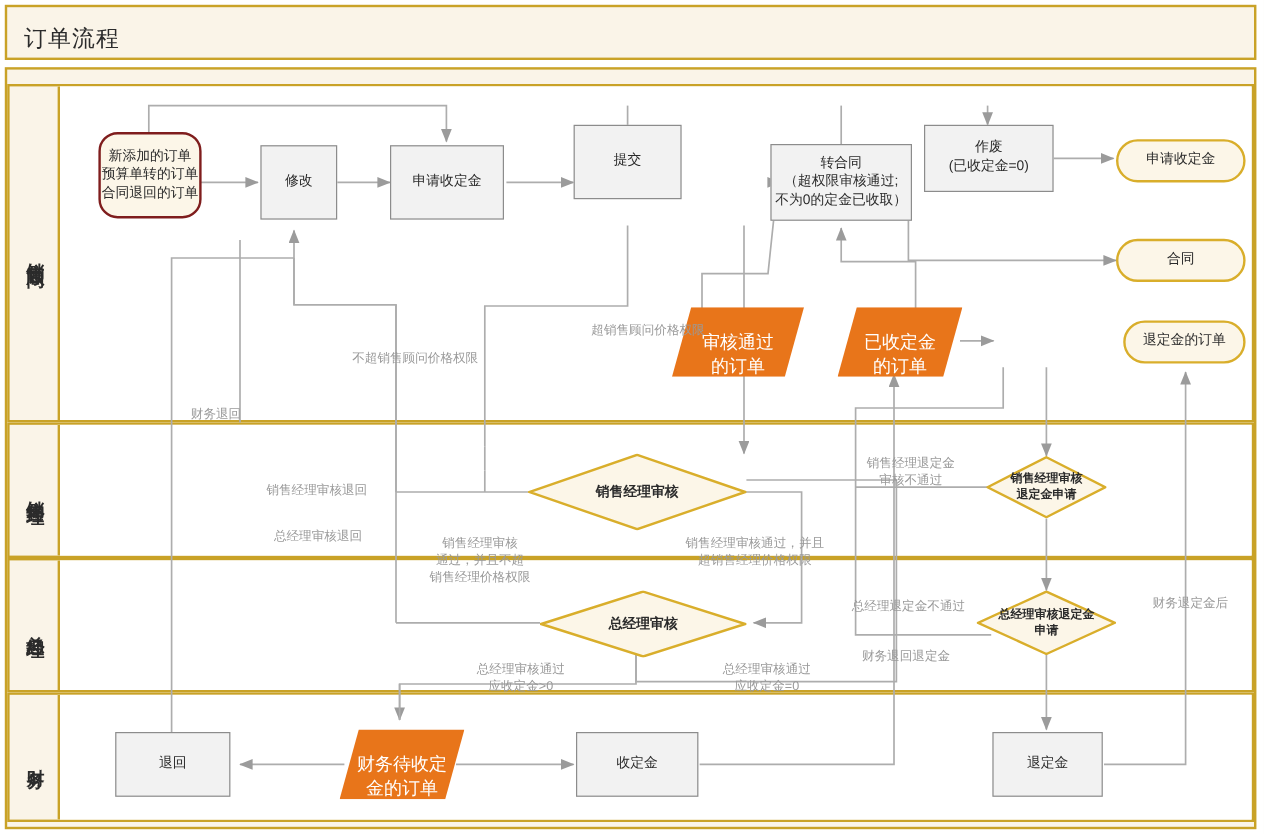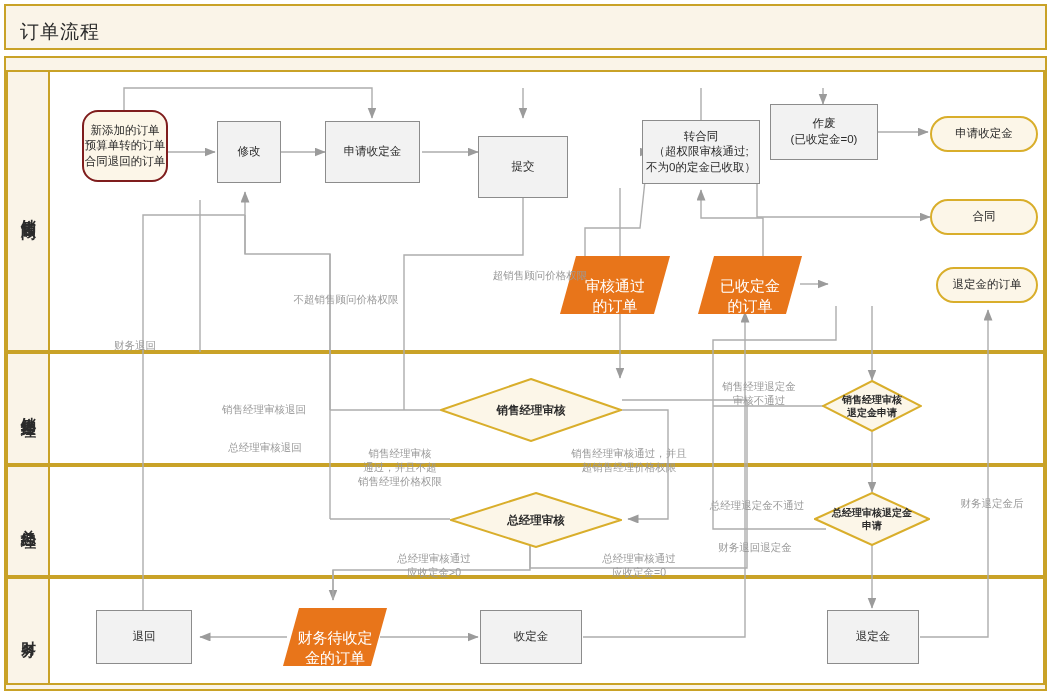--- a/index.html
+++ b/index.html
@@ -165,21 +165,21 @@
   </div>
 
   <div class="node proc" style="left:217px;top:121px;width:64px;height:62px;">
     <span>修改</span>
   </div>
 
   <div class="node proc" style="left:325px;top:121px;width:95px;height:62px;">
     <span>申请收定金</span>
   </div>
 
-  <div class="node proc" style="left:478px;top:136px;width:90px;height:62px;">
+  <div class="node proc" style="left:478px;top:104px;width:90px;height:62px;">
     <span>提交</span>
   </div>
 
   <div class="node proc" style="left:642px;top:120px;width:118px;height:64px;">
     <span style="white-space:pre-line">转合同
 （超权限审核通过;
 不为0的定金已收取）</span>
   </div>
 
   <div class="node proc" style="left:770px;top:104px;width:108px;height:56px;">
@@ -263,21 +263,21 @@
   </div>
 
   <div class="node proc" style="left:827px;top:610px;width:92px;height:54px;">
     <span>退定金</span>
   </div>
 
   <div class="elabel" style="left:276px;top:292px;width:140px;">不超销售顾问价格权限</div>
 
   <div class="elabel" style="left:474px;top:268px;width:132px;">超销售顾问价格权限</div>
 
-  <div class="elabel" style="left:100px;top:338px;width:70px;text-align:center;">财务退回</div>
+  <div class="elabel" style="left:131px;top:338px;width:70px;text-align:right;">财务退回</div>
 
   <div class="elabel" style="left:200px;top:402px;width:128px;">销售经理审核退回</div>
 
   <div class="elabel" style="left:204px;top:440px;width:122px;">总经理审核退回</div>
 
   <div class="elabel" style="left:340px;top:446px;width:120px;">销售经理审核
 通过，并且不超
 销售经理价格权限</div>
 
   <div class="elabel" style="left:555px;top:446px;width:148px;">销售经理审核通过，并且

